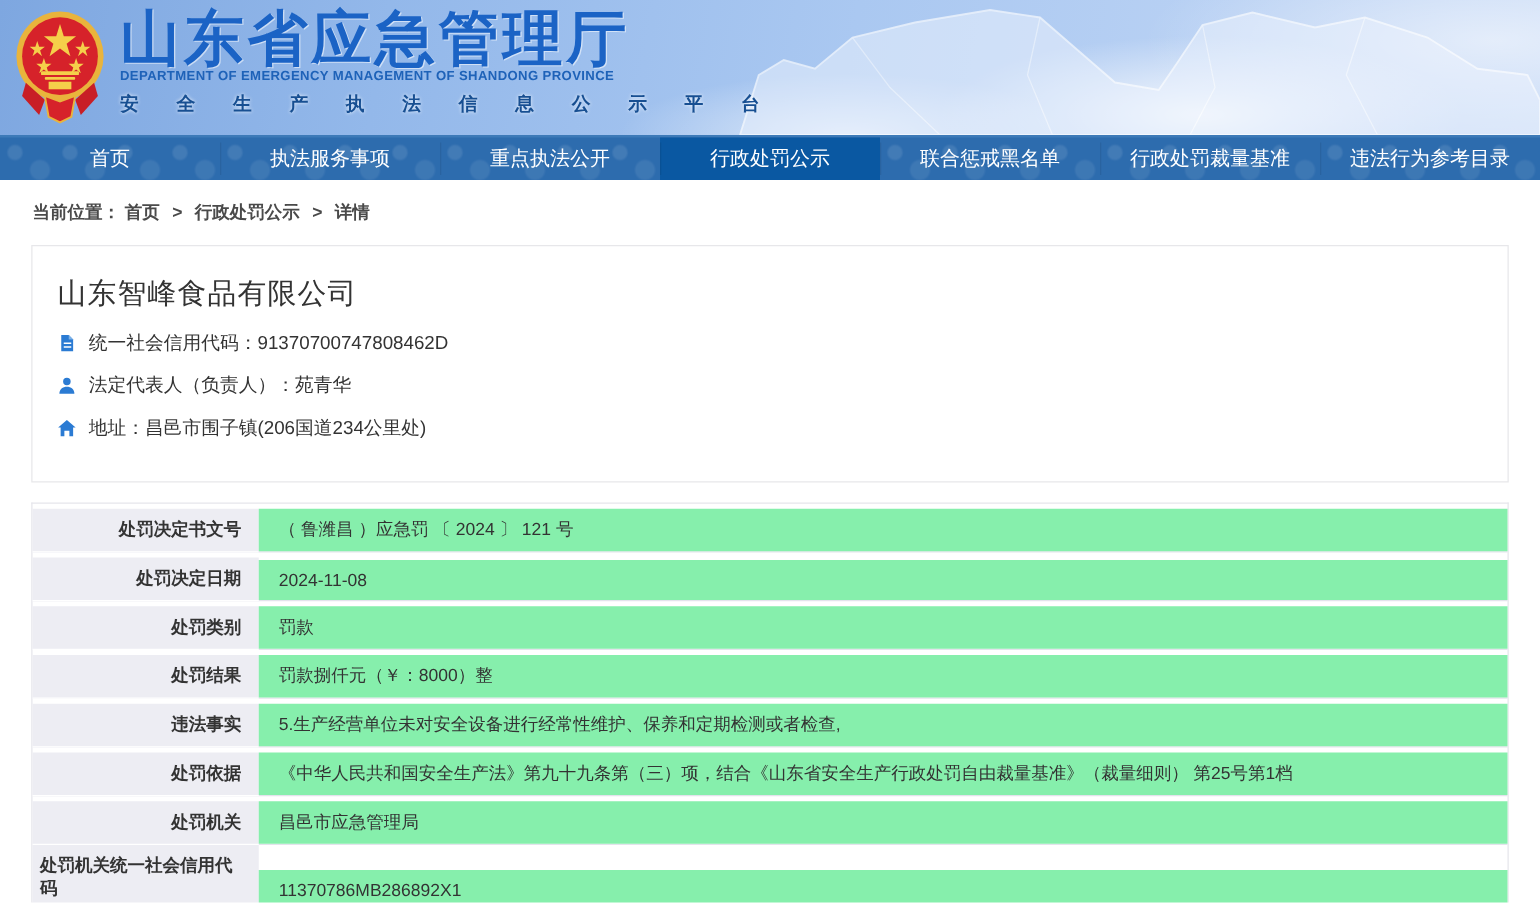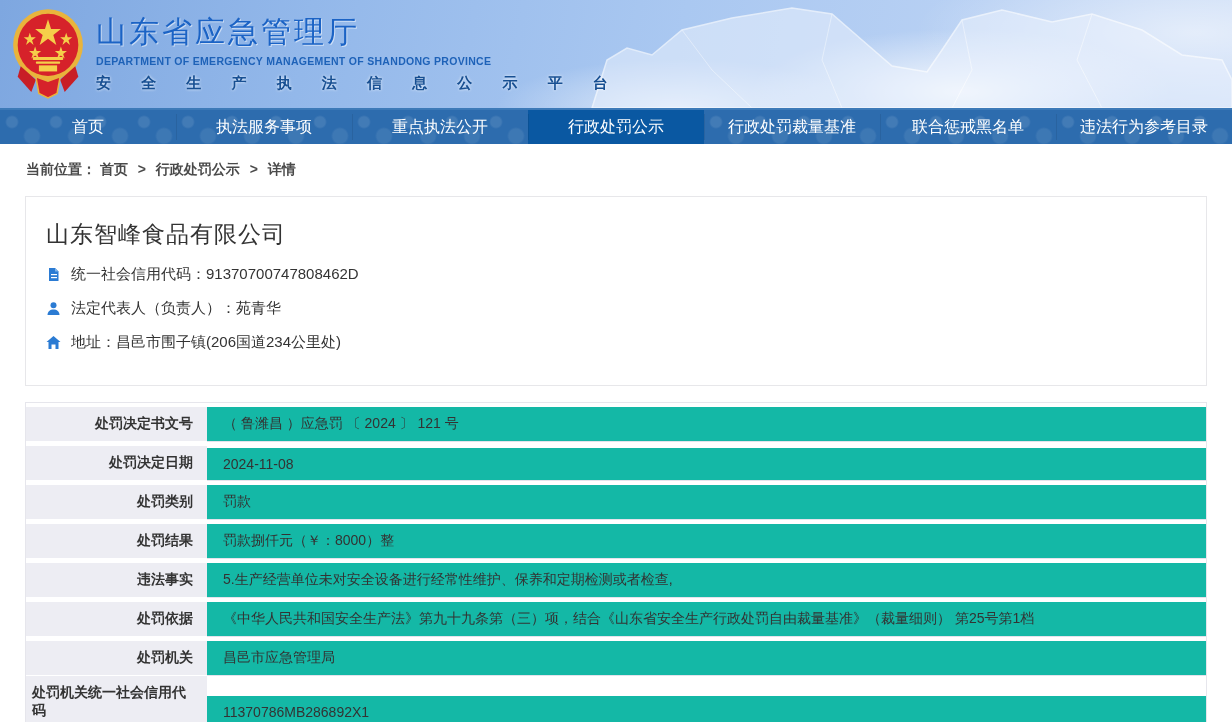--- a/index.html
+++ b/index.html
@@ -10,21 +10,21 @@
   .site-header { position:relative; height:108px;
     background:
       radial-gradient(ellipse 300px 90px at 78% 85%, rgba(255,255,255,0.85), rgba(255,255,255,0) 70%),
       radial-gradient(ellipse 260px 70px at 55% 100%, rgba(255,255,255,0.6), rgba(255,255,255,0) 70%),
       radial-gradient(ellipse 400px 120px at 97% 30%, rgba(255,255,255,0.55), rgba(255,255,255,0) 70%),
       linear-gradient(100deg,#7ea7e0 0%, #93b8ea 25%, #aac8f1 55%, #c6d9f6 100%);
     overflow:hidden; }
   .map-shape { position:absolute; right:0; top:0; height:108px; width:700px; opacity:0.7; }
   .emblem { position:absolute; left:10px; top:7px; width:76px; height:94px; }
   .header-titles { position:absolute; left:96px; top:10px; }
-  .header-title-cn { font-size:30px; font-weight:normal; color:#1b63c5; letter-spacing:3px;
+  .header-title-cn { font-size:48px; font-weight:bold; color:#1b63c5; letter-spacing:3px;
     text-shadow:1px 1px 0 rgba(255,255,255,0.55); line-height:44px; }
   .header-sub-en { font-size:10.5px; font-weight:bold; color:#1e62b8; letter-spacing:0.3px; margin-top:1px; }
   .header-sub-cn { font-size:15px; font-weight:bold; color:#174f92; letter-spacing:13px; margin-top:7px;
     text-shadow:0 0 3px rgba(255,255,255,0.9); }
 
   
   .main-nav { display:flex; height:36px; background-color:#2d6cae;
     background-image:
       radial-gradient(circle at 12px 12px, rgba(255,255,255,0.10) 5px, rgba(255,255,255,0) 7px),
       radial-gradient(circle at 32px 26px, rgba(255,255,255,0.08) 7px, rgba(255,255,255,0) 9px);
@@ -44,21 +44,21 @@
   .company-card { margin:4px 25px 0; border:1px solid #e7e7ea; background:#fff; padding:20px 20px 18px; }
   .company-name { font-size:23px; color:#333; font-weight:normal; letter-spacing:1px; margin:2px 0 9px; }
   .info-line { display:flex; align-items:center; font-size:15px; color:#333; margin:15px 0; }
   .info-line .ico { width:15px; height:15px; margin-right:10px; flex:0 0 auto; }
 
   
   .penalty-table { margin:16px 25px 0; border:1px solid #e6e6ec; border-bottom:none; }
   .p-row { display:flex; border-bottom:1px solid #e3e3ec; min-height:39px;align-items:flex-end; }
   .p-label { width:181px; background:#ededf3; display:flex; align-items:center; justify-content:flex-end;
     padding:8px 14px 8px 6px; font-size:14px; font-weight:bold; color:#333; border-bottom:1px solid #fff; margin-bottom:-1px; }
-  .p-value { flex:1; display:flex; align-items:center; padding:8px 10px 8px 16px; font-size:14px; color:#333; background:#14b8a6; }
+  .p-value { flex:1; display:flex; align-items:center; padding:8px 10px 8px 16px; font-size:14px; color:#333; background:#86efac; }
 </style>
 </head>
 <body>
 
 <div class="site-header">
   <svg class="map-shape" viewBox="0 0 700 108" preserveAspectRatio="none">
     <path d="M60 108 L75 60 L95 48 L120 55 L150 30 L200 18 L260 8 L300 14 L330 40 L360 66 L395 72 L410 50 L430 20 L470 10 L520 22 L560 14 L610 30 L650 55 L690 60 L700 80 L700 108 Z" fill="rgba(235,242,252,0.75)" stroke="rgba(255,255,255,0.9)" stroke-width="1.5"></path>
     <path d="M150 30 L180 70 L220 108 M300 14 L290 60 L310 108 M430 20 L440 70 L420 108 M560 14 L545 60 L570 108" fill="none" stroke="rgba(255,255,255,0.8)" stroke-width="1"></path>
   </svg>
   <svg class="emblem" viewBox="0 0 100 124">
@@ -81,22 +81,22 @@
     <div class="header-sub-en">DEPARTMENT OF EMERGENCY MANAGEMENT OF SHANDONG PROVINCE</div>
     <div class="header-sub-cn">安 全 生 产 执 法 信 息 公 示 平 台</div>
   </div>
 </div>
 
 <div class="main-nav">
   <div class="nav-item">首页</div>
   <div class="nav-item">执法服务事项</div>
   <div class="nav-item">重点执法公开</div>
   <div class="nav-item active">行政处罚公示</div>
+  <div class="nav-item">联合惩戒黑名单</div>
   <div class="nav-item">行政处罚裁量基准</div>
-  <div class="nav-item">联合惩戒黑名单</div>
   <div class="nav-item">违法行为参考目录</div>
 </div>
 
 <div class="breadcrumb">
   <span>当前位置：</span>
   <span class="crumb-link">首页</span>
   <span class="sep">&gt;</span>
   <span class="crumb-link">行政处罚公示</span>
   <span class="sep">&gt;</span>
   <span>详情</span>

